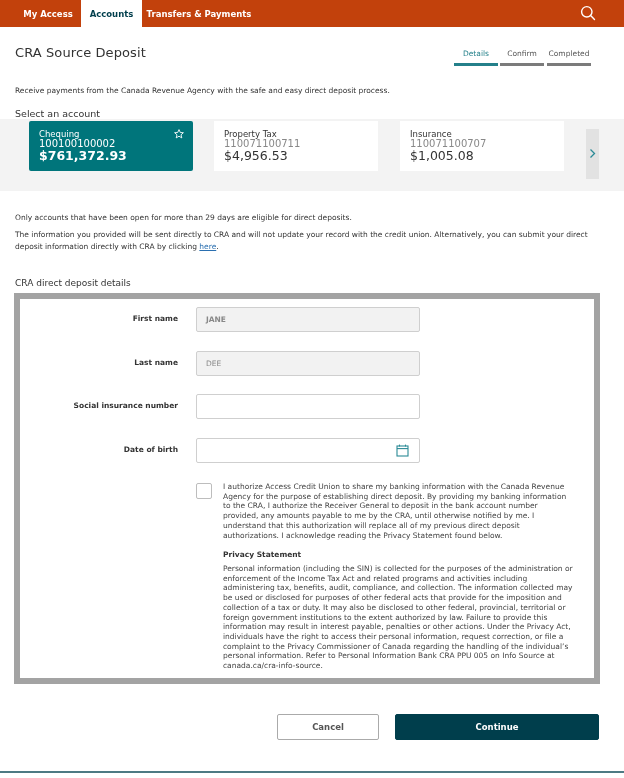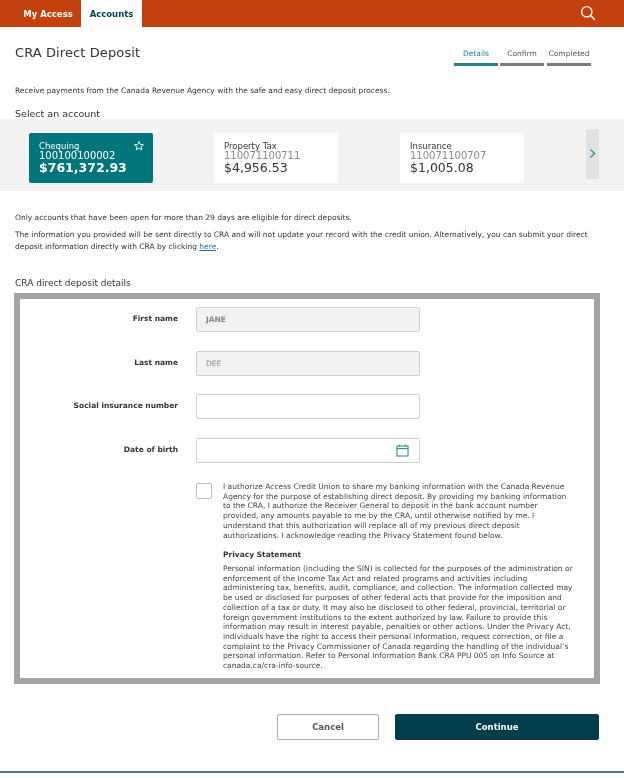--- a/index.html
+++ b/index.html
@@ -15,21 +15,21 @@
   .page-title { position: absolute; left: 15px; top: 45px; font-size: 13px; color: #333; letter-spacing: 0.1px; }
 
   .steps { position: absolute; top: 49px; }
   .step { position: absolute; top: 0; font-size: 7.5px; color: #555; text-align: center; height: 17px; border-bottom: 3px solid #7b7b7b; }
   .step.active { color: #24808a; border-bottom-color: #24808a; }
 
   .intro { position: absolute; left: 15px; top: 86px; font-size: 7.5px; color: #333; }
   .select-label { position: absolute; left: 15px; top: 108px; font-size: 9.5px; color: #333; }
 
   .carousel { position: absolute; left: 0; top: 119px; width: 624px; height: 72px; background: #f3f3f3; }
-  .acct { position: absolute; top: 14px; width: 124px; height: 50px; background: #fff; padding: 8px 10px; cursor: pointer; }
+  .acct { position: absolute; top: 2px; width: 164px; height: 50px; background: #fff; padding: 8px 10px; cursor: pointer; }
   .acct.selected { background: #00757b; color: #fff; border-radius: 2px; }
   .acct .name { font-size: 8.5px; line-height: 10px; }
   .acct .num { font-size: 10px; color: #888; line-height: 9px; }
   .acct.selected .num { color: #fff; }
   .acct .bal { font-size: 12.5px; line-height: 16px; }
   .acct.selected .bal { font-weight: bold; }
   .acct .star { position: absolute; right: 9px; top: 8px; width: 10px; height: 10px; }
   .next { position: absolute; left: 586px; top: 10px; width: 13px; height: 50px; background: #e2e2e2; cursor: pointer; }
   .next svg { position: absolute; left: 3px; top: 19px; }
 
@@ -54,27 +54,28 @@
   .btn.continue { left: 395px; width: 204px; background: #003e4c; color: #fff; border: 1px solid #003e4c; }
 
   .bottom-line { position: absolute; left: 0; top: 771px; width: 624px; height: 2px; background: #4e7a83; }
 </style>
 </head>
 <body>
 
 <div class="topnav">
   <div class="tab" style="left:15px;width:66px;">My Access</div>
   <div class="tab active" style="left:81px;width:61px;">Accounts</div>
+  <div class="tab" style="left:142px;width:114px;">Transfers &amp; Payments</div>
   <svg class="search" viewBox="0 0 16 16">
     <circle cx="6.8" cy="6.8" r="5.2" fill="none" stroke="#fff" stroke-width="1.4"></circle>
     <line x1="10.6" y1="10.6" x2="14.5" y2="14.5" stroke="#fff" stroke-width="1.4" stroke-linecap="round"></line>
   </svg>
 </div>
 
-<div class="page-title">CRA Direct Deposit</div>
+<div class="page-title">CRA Source Deposit</div>
 
 <div class="steps">
   <div class="step active" style="left:454px;width:44px;">Details</div>
   <div class="step" style="left:500px;width:44px;">Confirm</div>
   <div class="step" style="left:547px;width:44px;">Completed</div>
 </div>
 
 <div class="intro">Receive payments from the Canada Revenue Agency with the safe and easy direct deposit process.</div>
 <div class="select-label">Select an account</div>
 

